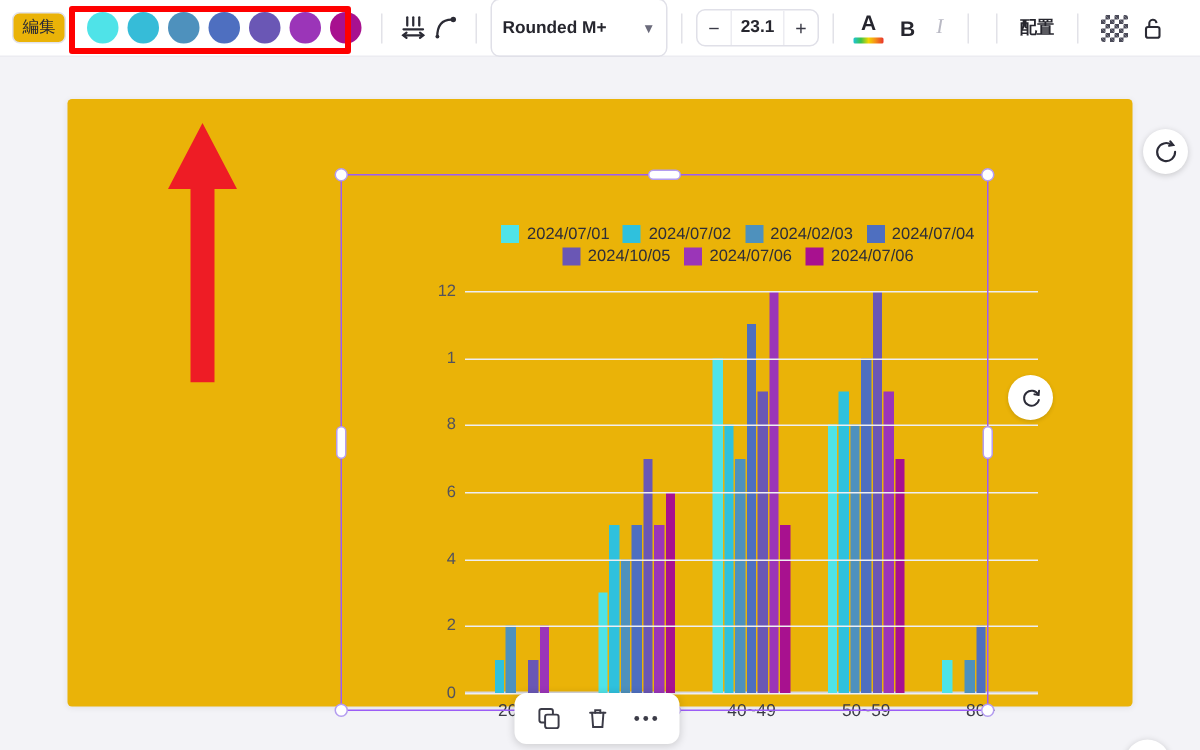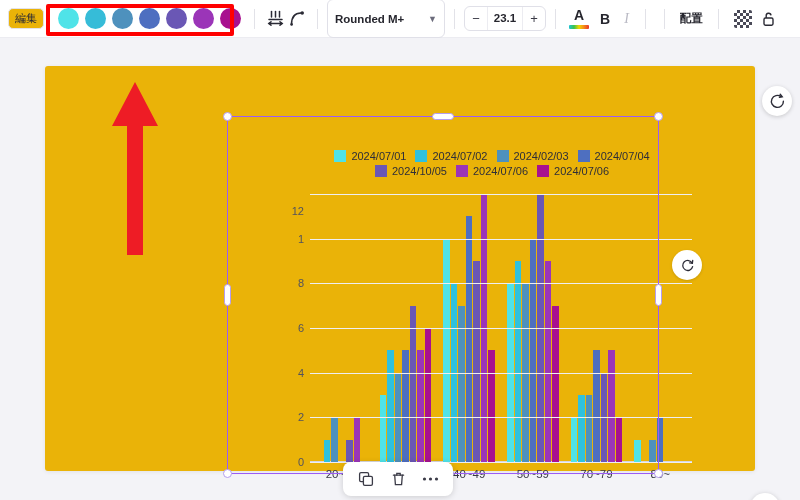--- a/index.html
+++ b/index.html
@@ -324,30 +324,20 @@
                 <span class="bar" style="background: rgb(79, 227, 232); height: 66.6667%;"></span>
                 <span class="bar" style="background: rgb(47, 193, 221); height: 75%;"></span>
                 <span class="bar" style="background: rgb(78, 145, 189); height: 66.6667%;"></span>
                 <span class="bar" style="background: rgb(78, 111, 192); height: 83.3333%;"></span>
                 <span class="bar" style="background: rgb(106, 87, 181); height: 100%;"></span>
                 <span class="bar" style="background: rgb(155, 53, 184); height: 75%;"></span>
                 <span class="bar" style="background: rgb(168, 17, 143); height: 58.3333%;"></span>
                 <div class="xlabel">50~59</div>
               </div>
               <div class="group">
-                <span class="bar" style="background: rgb(79, 227, 232); height: 16.6667%;"></span>
-                <span class="bar" style="background: rgb(47, 193, 221); height: 25%;"></span>
-                <span class="bar" style="background: rgb(78, 145, 189); height: 25%;"></span>
-                <span class="bar" style="background: rgb(78, 111, 192); height: 41.6667%;"></span>
-                <span class="bar" style="background: rgb(106, 87, 181); height: 33.3333%;"></span>
-                <span class="bar" style="background: rgb(155, 53, 184); height: 41.6667%;"></span>
-                <span class="bar" style="background: rgb(168, 17, 143); height: 16.6667%;"></span>
-                <div class="xlabel">70~79</div>
-              </div>
-              <div class="group">
                 <span class="bar" style="background: rgb(79, 227, 232); height: 8.33333%;"></span>
                 <span class="bar" style="background: rgb(47, 193, 221); height: 0%;"></span>
                 <span class="bar" style="background: rgb(78, 145, 189); height: 8.33333%;"></span>
                 <span class="bar" style="background: rgb(78, 111, 192); height: 16.6667%;"></span>
                 <span class="bar" style="background: rgb(106, 87, 181); height: 0%;"></span>
                 <span class="bar" style="background: rgb(155, 53, 184); height: 0%;"></span>
                 <span class="bar" style="background: rgb(168, 17, 143); height: 0%;"></span>
                 <div class="xlabel">80~</div>
               </div>
             </div>
@@ -357,21 +347,21 @@
             <div class="ytick" style="top: 83.3333%;">2</div>
             <div class="gridline" style="top: 66.6667%;"></div>
             <div class="ytick" style="top: 66.6667%;">4</div>
             <div class="gridline" style="top: 50%;"></div>
             <div class="ytick" style="top: 50%;">6</div>
             <div class="gridline" style="top: 33.3333%;"></div>
             <div class="ytick" style="top: 33.3333%;">8</div>
             <div class="gridline" style="top: 16.6667%;"></div>
             <div class="ytick" style="top: 16.6667%;">1</div>
             <div class="gridline" style="top: 0%;"></div>
-            <div class="ytick" style="top: 0%; margin-top: 17px;">12</div>
+            <div class="ytick" style="top: 0%;">12</div>
           </div>
       </div>
 
     </div>
 
     <div class="sel-frame">
       <div class="handle h-tl"></div>
       <div class="handle h-tr"></div>
       <div class="handle h-bl"></div>
       <div class="handle h-br"></div>

